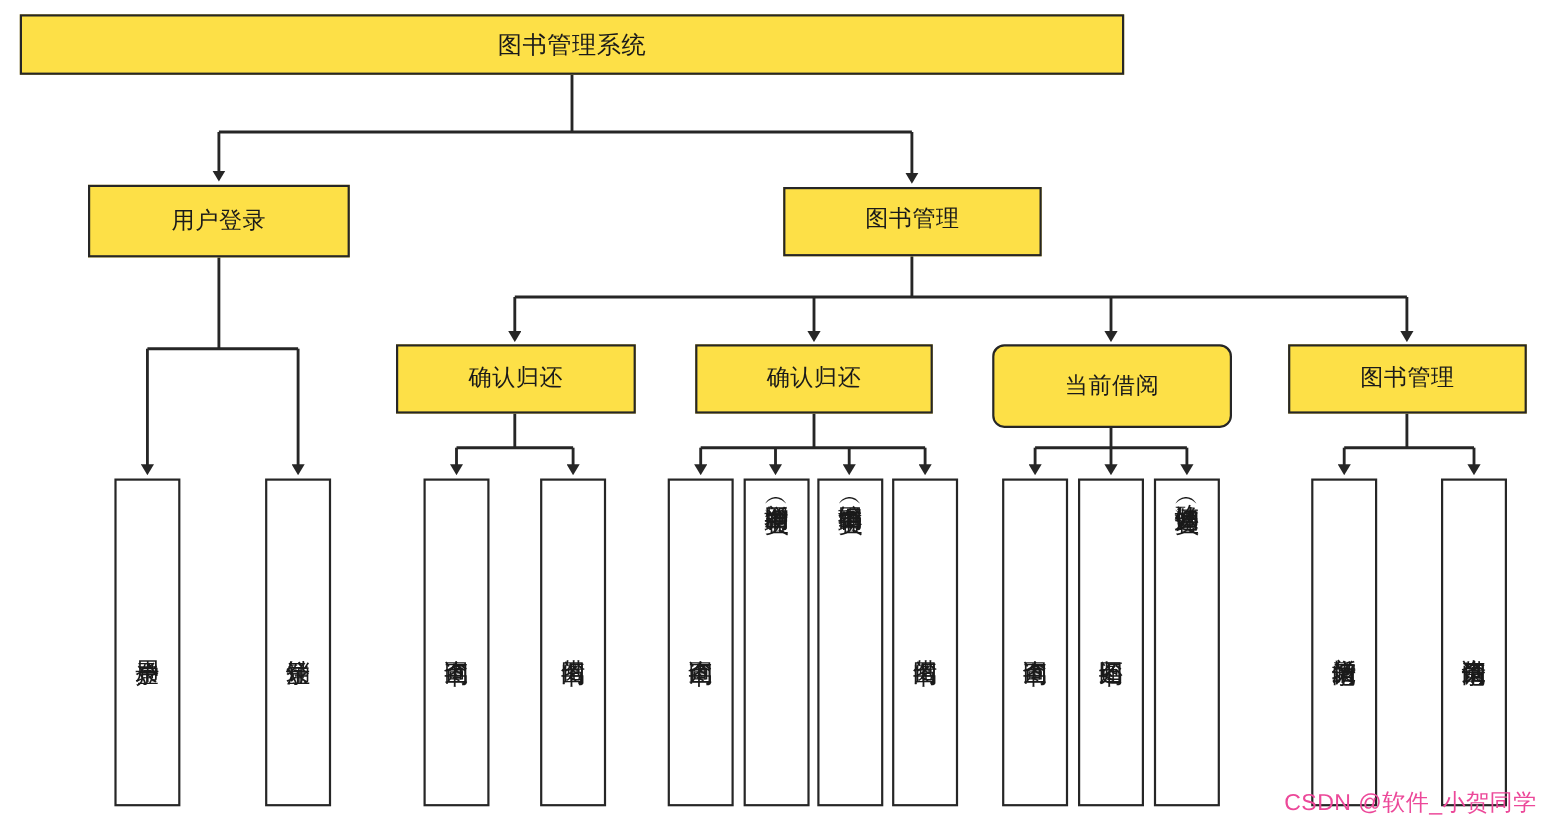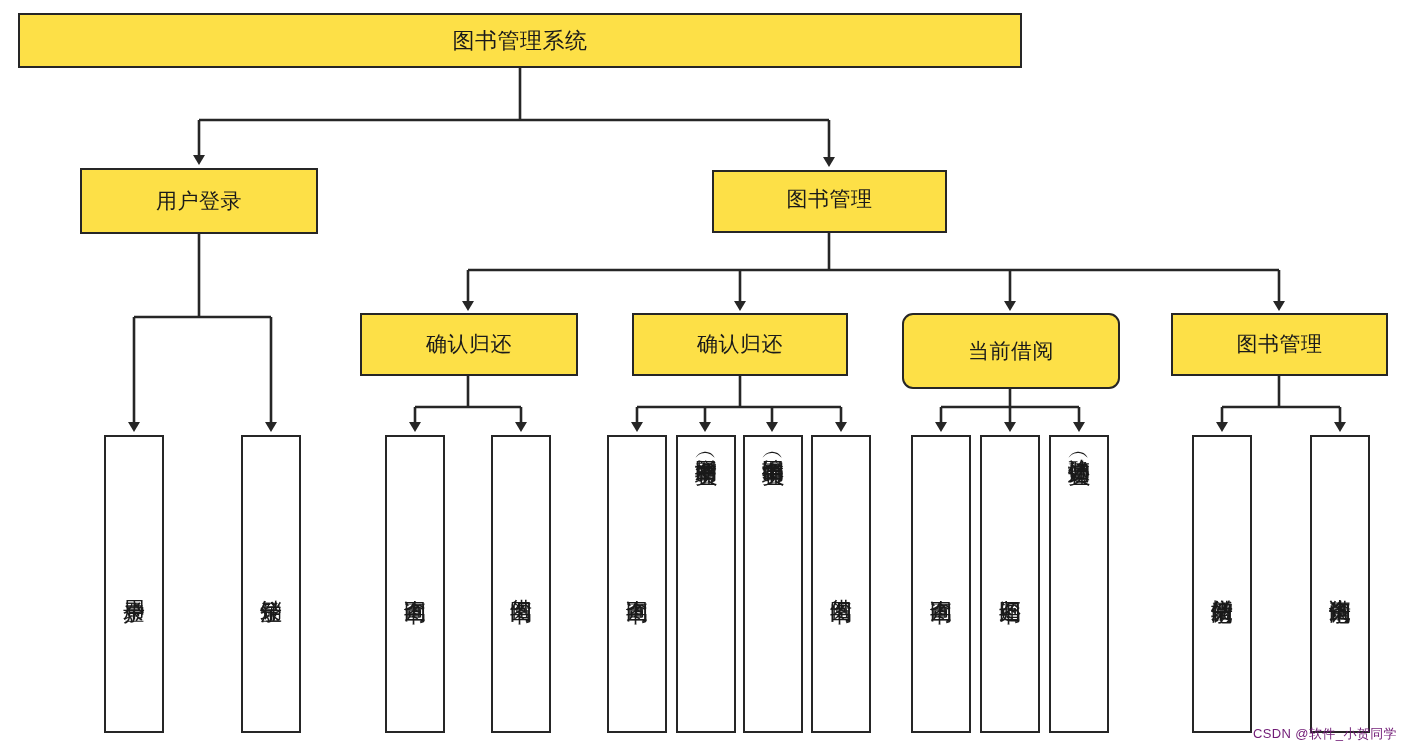--- a/index.html
+++ b/index.html
@@ -67,22 +67,22 @@
     color: #1a1a1a;
   }
   .leaf.centered {
     align-items: center;
     padding-top: 0;
   }
   #watermark {
     position: absolute;
     right: 8px;
     bottom: 4px;
-    font-size: 13px;
-    color: #701a75;
+    font-size: 21px;
+    color: #ec4899;
     white-space: nowrap;
     letter-spacing: 0.4px;
   }
 </style>
 </head>
 <body>
 
 <div id="canvas">
 
   <svg id="wires" viewBox="0 0 1405 747" xmlns="http://www.w3.org/2000/svg">

